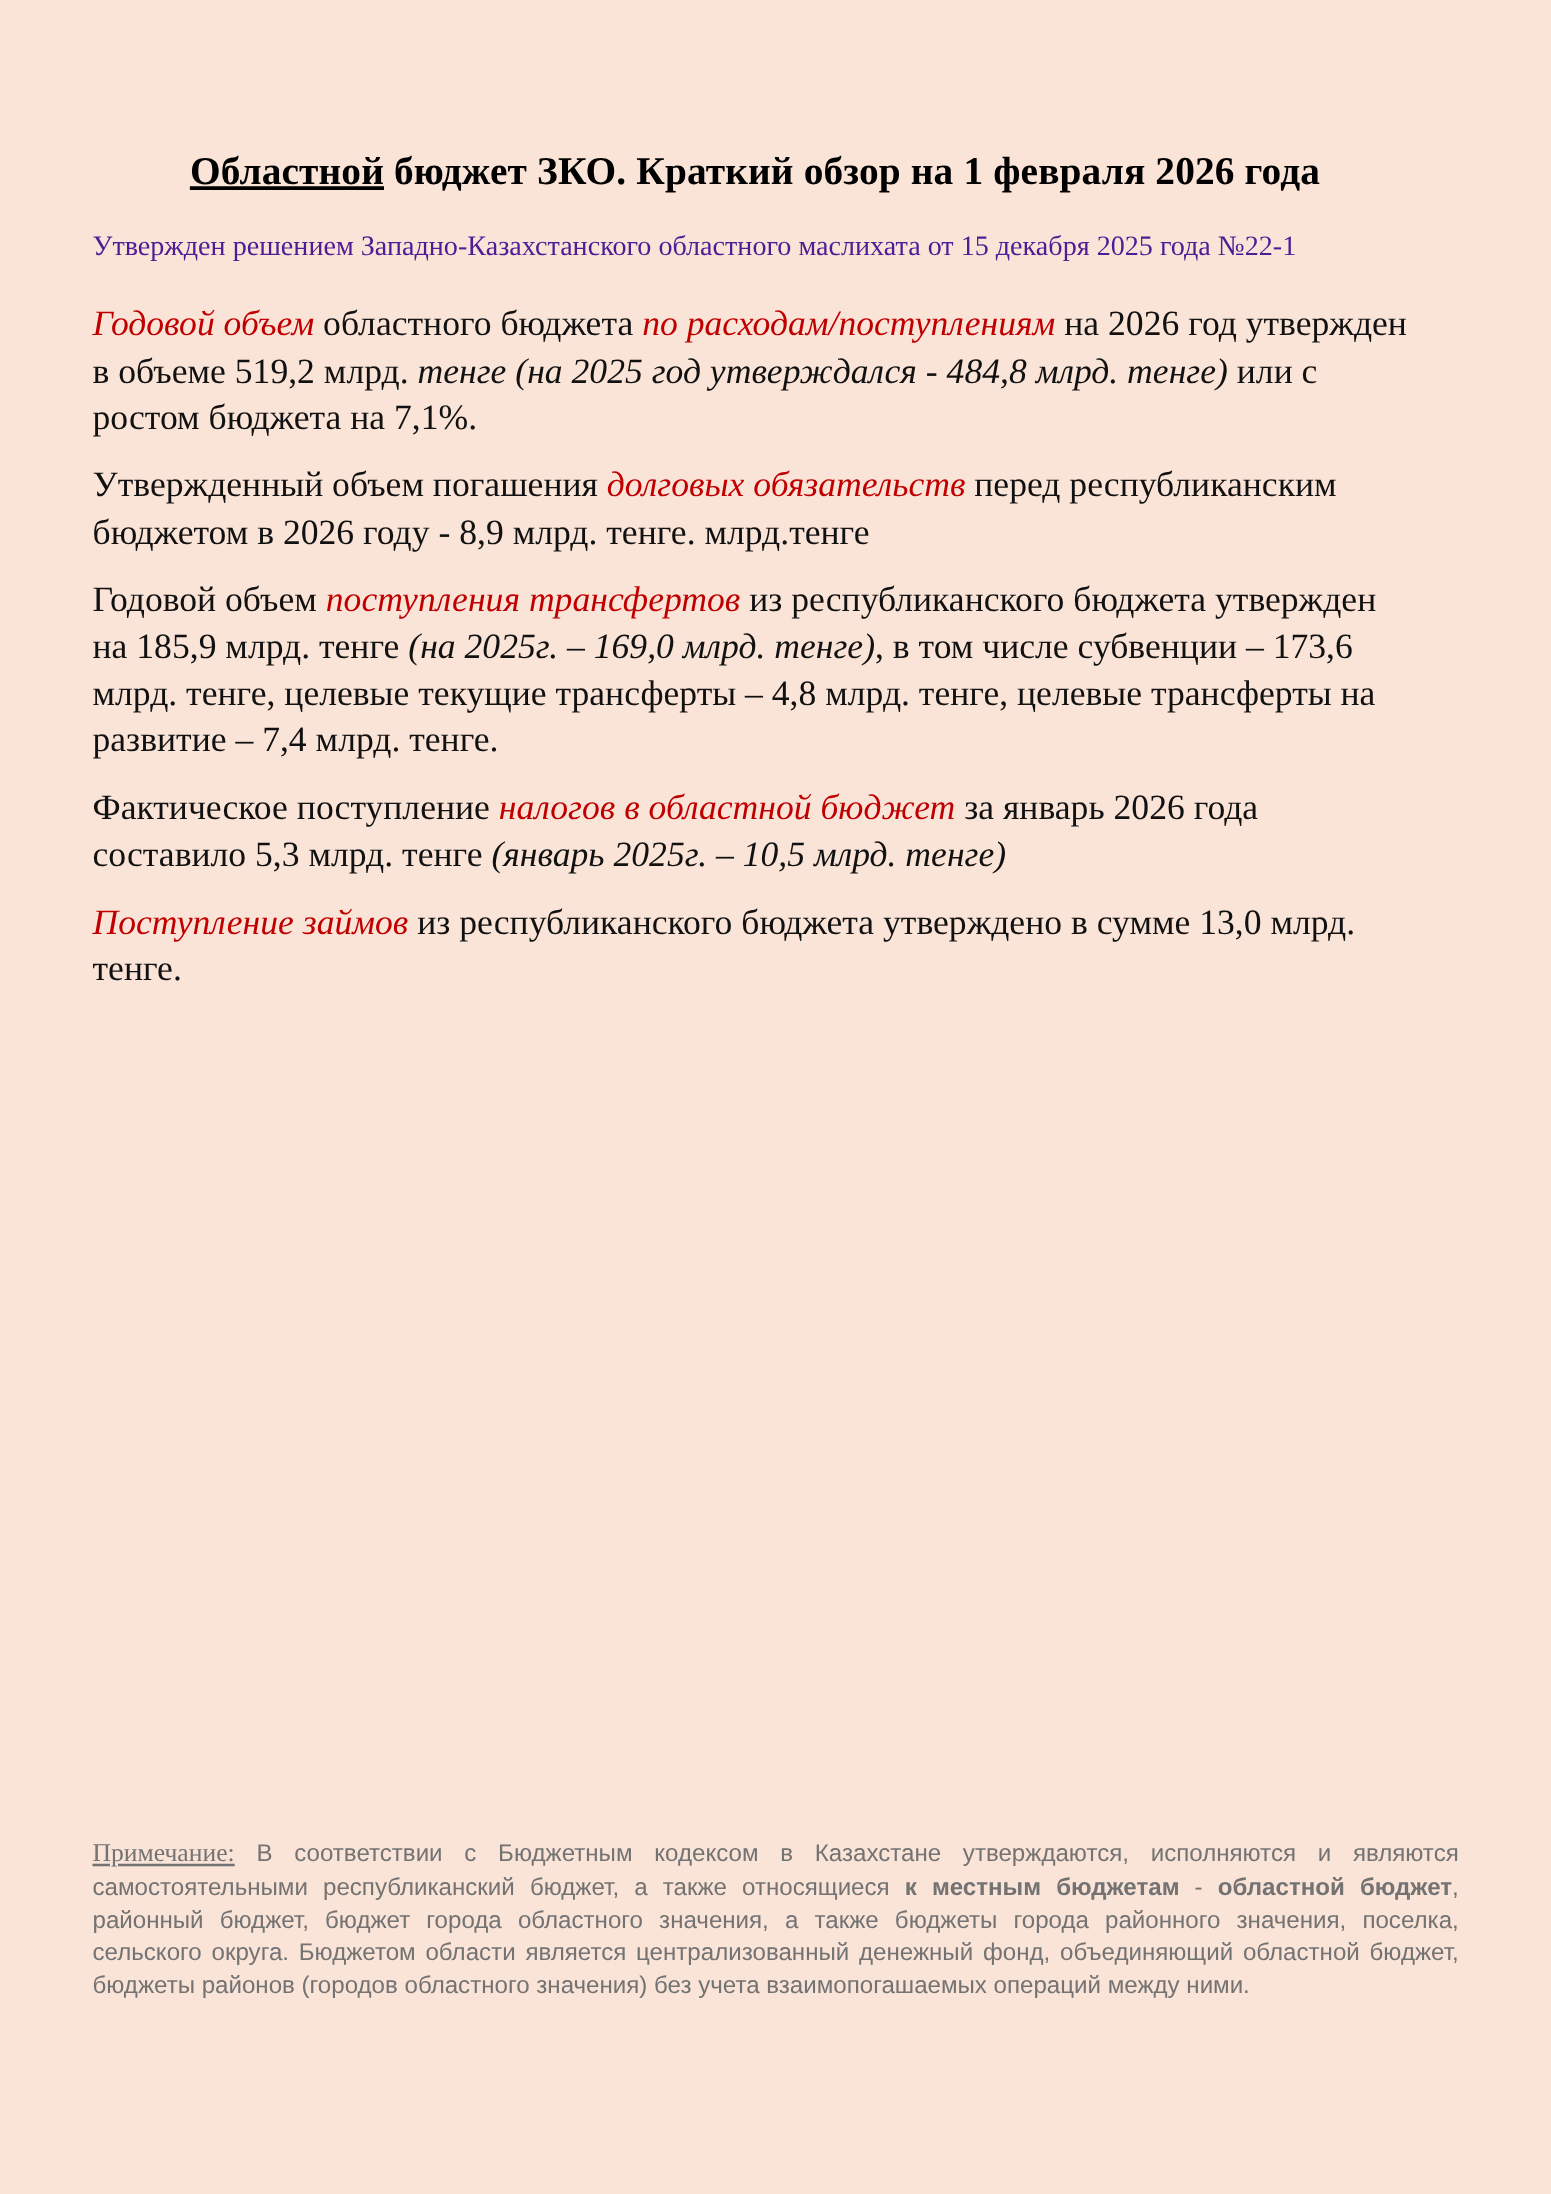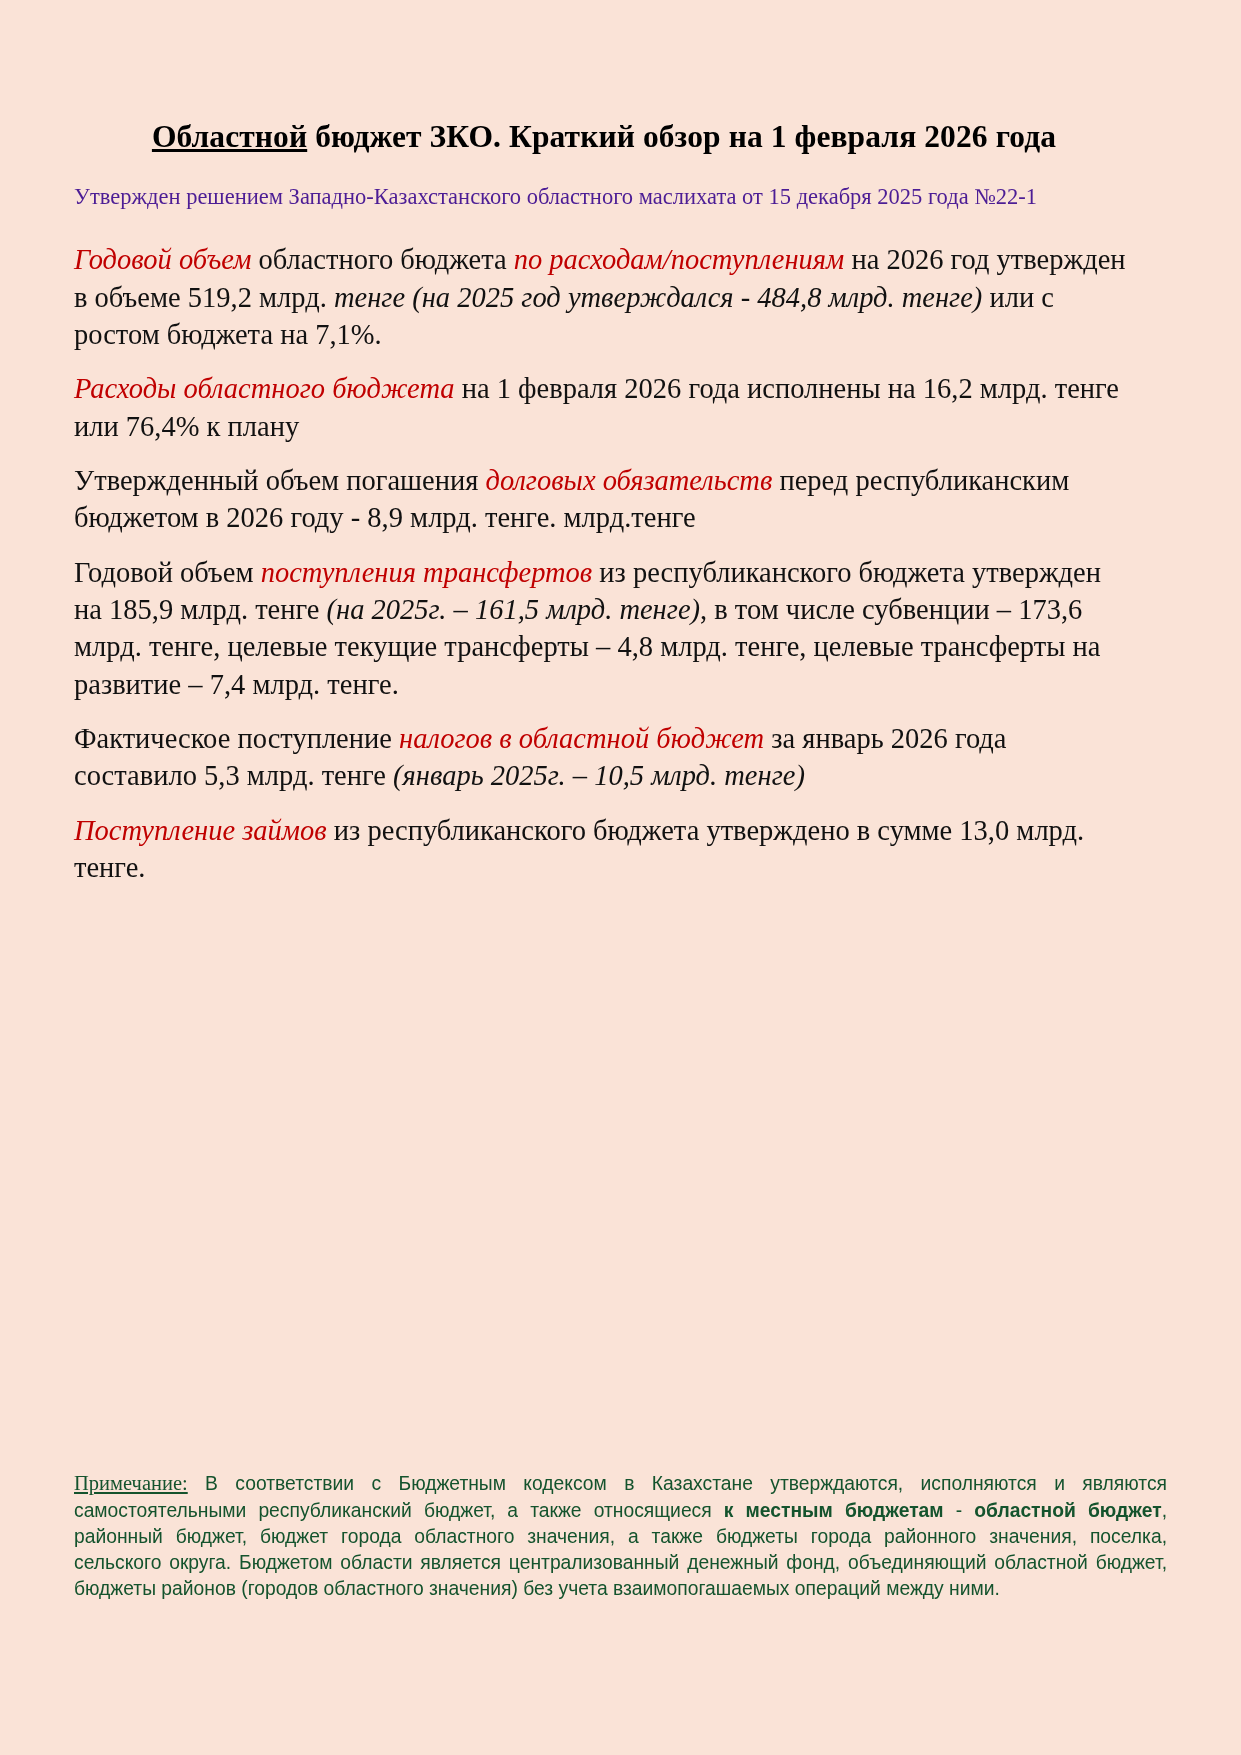--- a/index.html
+++ b/index.html
@@ -65,21 +65,21 @@
   }
   .footnote {
     position: absolute;
     left: 74px;
     right: 74px;
     top: 1470px;
     font-family: "Liberation Sans", "DejaVu Sans", sans-serif;
     font-size: 19.3px;
     line-height: 1.35;
     text-align: justify;
-    color: #14532d;
+    color: #737373;
   }
   .footnote .lbl {
     font-family: "Liberation Serif", "DejaVu Serif", serif;
     text-decoration: underline;
     font-size: 20.5px;
   }
   .footnote b { font-weight: bold; }
 </style>
 </head>
 <body>
@@ -87,23 +87,22 @@
 <div class="page">
 
   <h1 class="title">
     <span class="u">Областной</span><span> бюджет ЗКО. Краткий обзор на 1 февраля 2026 года</span>
   </h1>
 
   <div class="subtitle">Утвержден решением Западно-Казахстанского областного маслихата от 15 декабря 2025 года №22-1</div>
 
   <div>
     <p class="body"><span class="em">Годовой объем</span><span> областного бюджета </span><span class="em">по расходам/поступлениям</span><span> на 2026 год утвержден в объеме 519,2 млрд. </span><span class="note-it">тенге (на 2025 год утверждался - 484,8 млрд. тенге)</span><span> или с ростом бюджета на 7,1%.</span></p>
-    <p class="body"><span class="em">Расходы областного бюджета</span><span> на 1 февраля 2026 года исполнены на 16,2 млрд. тенге или 76,4% к плану</span></p>
     <p class="body"><span>Утвержденный объем погашения </span><span class="em">долговых обязательств</span><span> перед республиканским бюджетом в 2026 году - 8,9 млрд. тенге. млрд.тенге</span></p>
-    <p class="body"><span>Годовой объем </span><span class="em">поступления трансфертов</span><span> из республиканского бюджета утвержден на 185,9 млрд. тенге </span><span class="note-it">(на 2025г. – 161,5 млрд. тенге)</span><span>, в том числе субвенции – 173,6 млрд. тенге, целевые текущие трансферты – 4,8 млрд. тенге, целевые трансферты на развитие – 7,4 млрд. тенге.</span></p>
+    <p class="body"><span>Годовой объем </span><span class="em">поступления трансфертов</span><span> из республиканского бюджета утвержден на 185,9 млрд. тенге </span><span class="note-it">(на 2025г. – 169,0 млрд. тенге)</span><span>, в том числе субвенции – 173,6 млрд. тенге, целевые текущие трансферты – 4,8 млрд. тенге, целевые трансферты на развитие – 7,4 млрд. тенге.</span></p>
     <p class="body"><span>Фактическое поступление </span><span class="em">налогов в областной бюджет</span><span> за январь 2026 года составило 5,3 млрд. тенге </span><span class="note-it">(январь 2025г. – 10,5 млрд. тенге)</span></p>
     <p class="body"><span class="em">Поступление займов</span><span> из республиканского бюджета утверждено в сумме 13,0 млрд. тенге.</span></p>
   </div>
 
   <div class="footnote">
     <span class="lbl">Примечание:</span><span><span> В соответствии с Бюджетным кодексом в Казахстане утверждаются, исполняются и являются самостоятельными республиканский бюджет, а также относящиеся </span><b>к местным бюджетам</b><span> - </span><b>областной бюджет</b><span>, районный бюджет, бюджет города областного значения, а также бюджеты города районного значения, поселка, сельского округа. Бюджетом области является централизованный денежный фонд, объединяющий областной бюджет, бюджеты районов (городов областного значения) без учета взаимопогашаемых операций между ними.</span></span>
   </div>
 
 </div>
 

